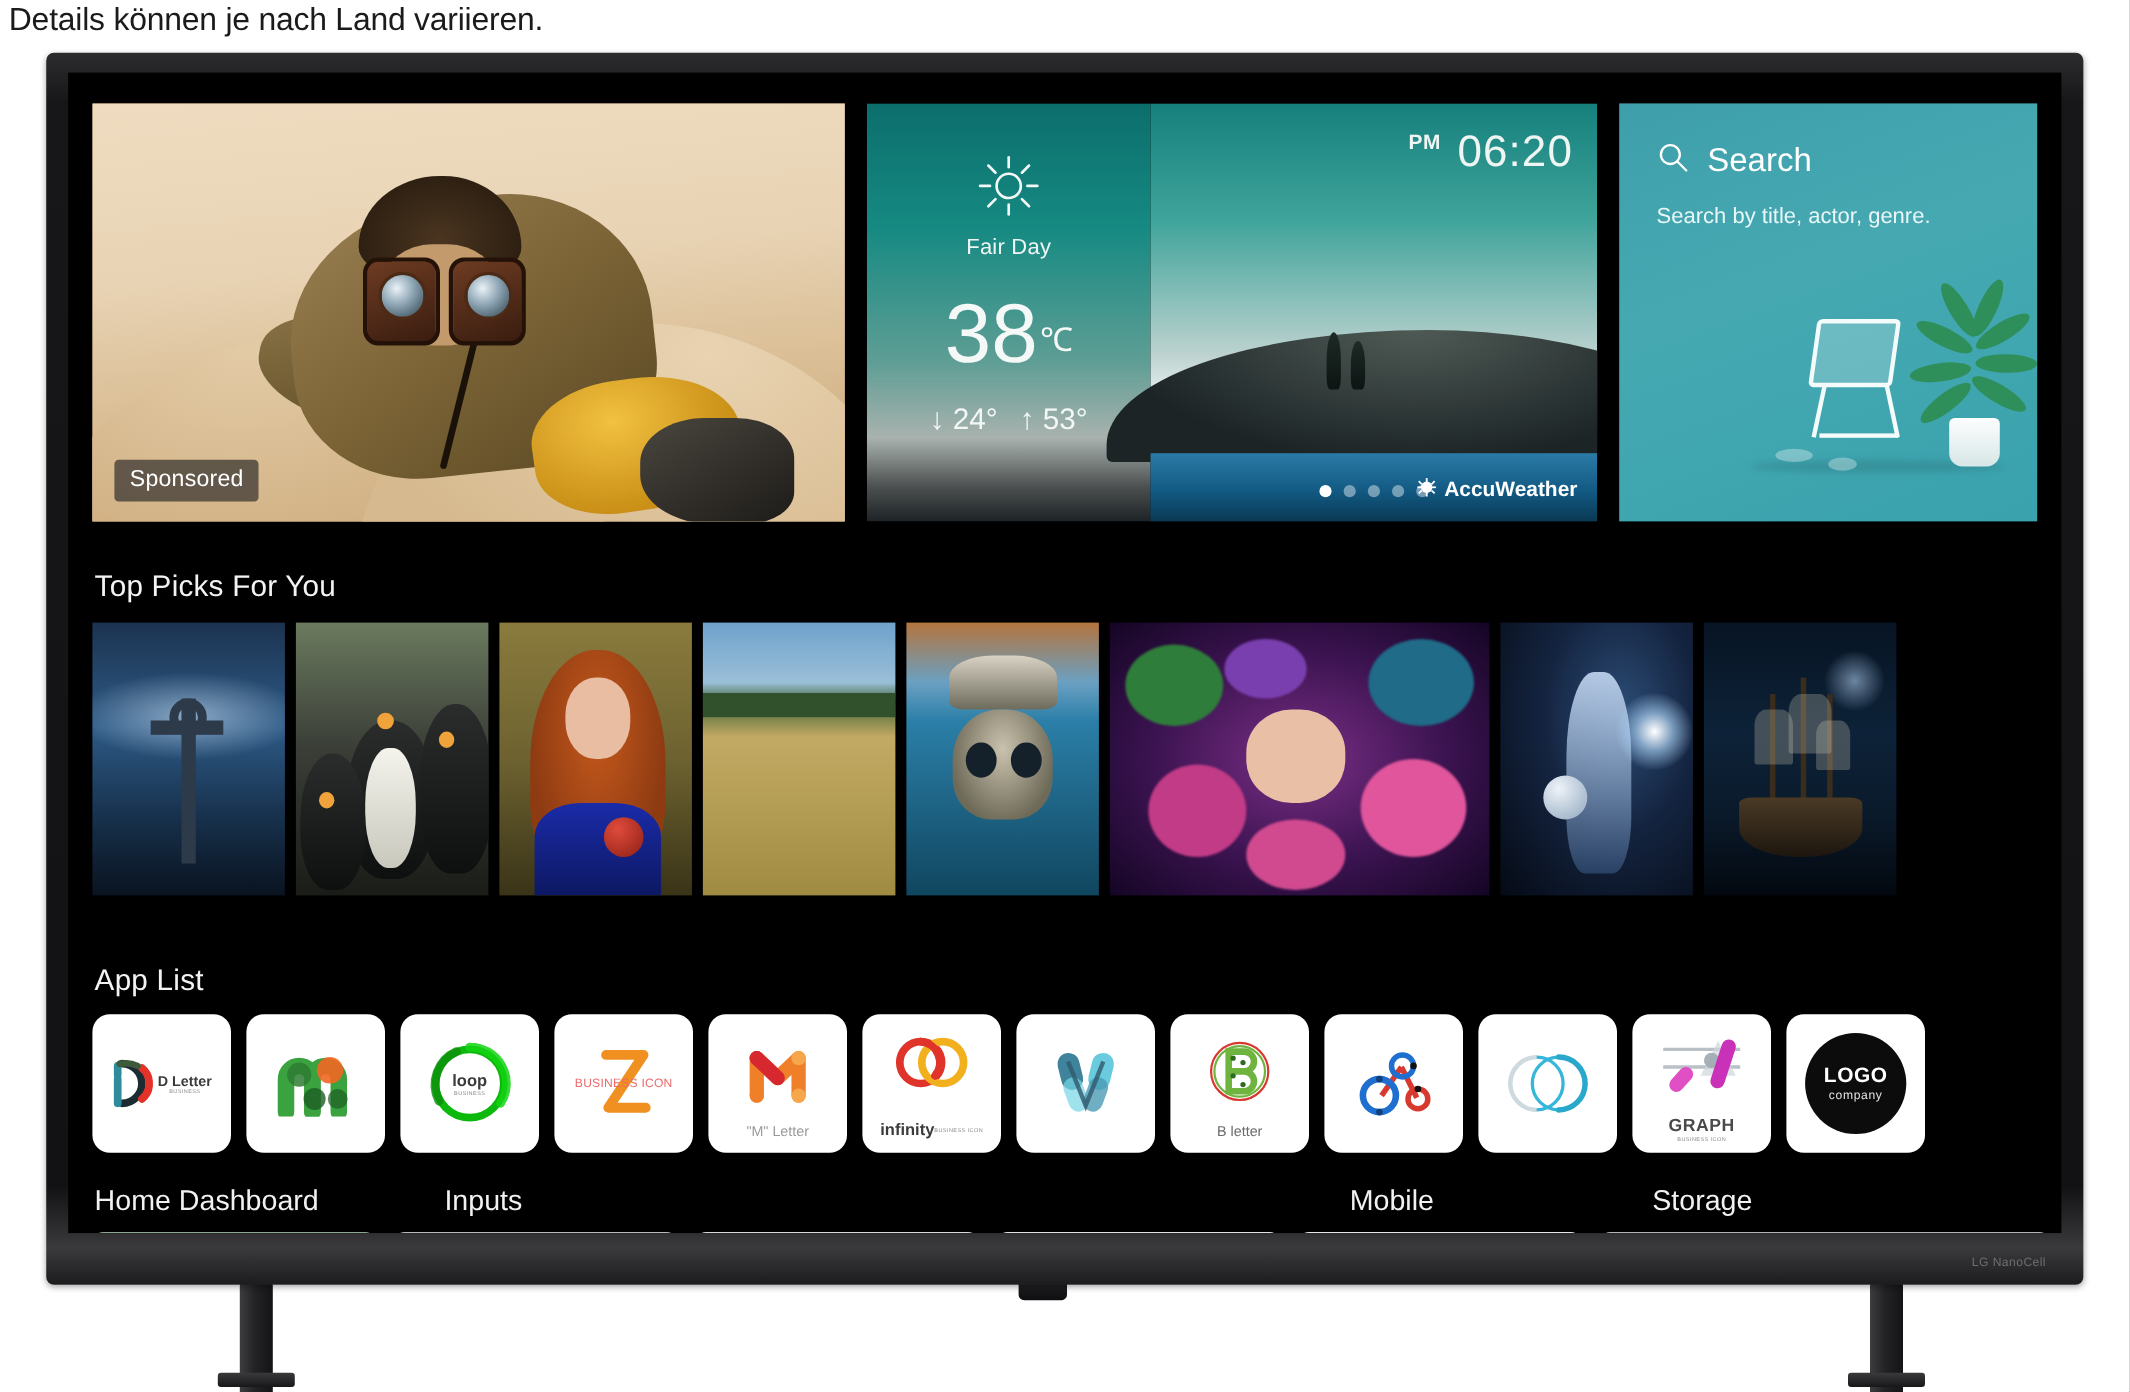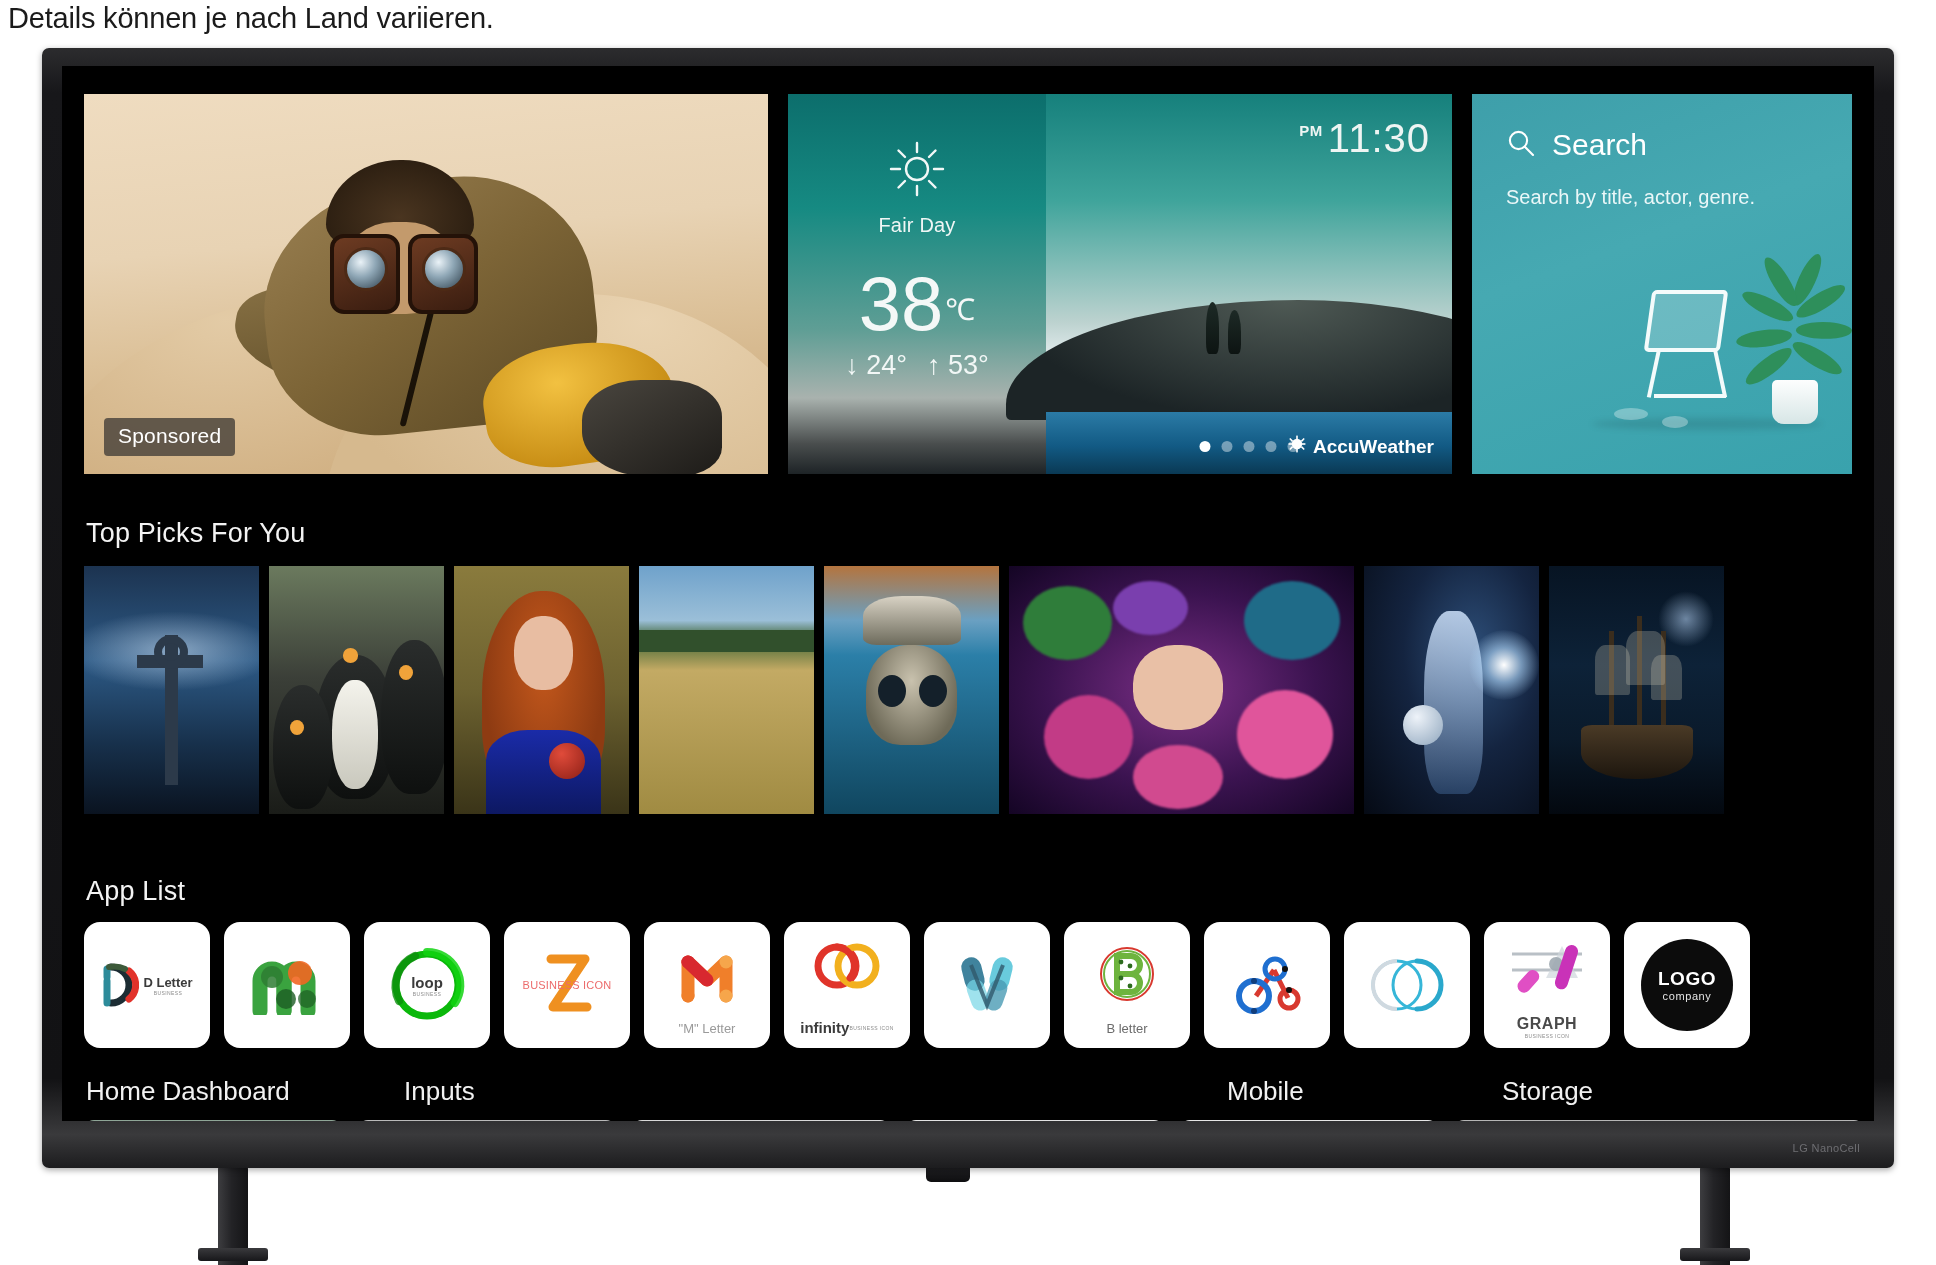--- a/index.html
+++ b/index.html
@@ -120,28 +120,28 @@
   .weather-right { position: relative; flex: 1; height: 100%;
     background: linear-gradient(180deg,#16807c 0%, #3fa49b 28%, #bcd2cf 60%, #e6eef0 70%, #1b5f84 78%, #0c3f5d 100%); }
   .wr-field { position: absolute; left: -40px; bottom: 54px; width: 560px; height: 120px;
     background: radial-gradient(ellipse at 50% 0%, #4f5a55 0%, #1c2426 70%);
     border-radius: 60% 55% 6px 6px / 100% 100% 6px 6px; }
   .wr-water { position: absolute; left: 0; bottom: 0; width: 100%; height: 62px;
     background: linear-gradient(180deg,#2b7ba6 0%, #125a84 55%, #0a3954 100%); }
   .tree { position: absolute; bottom: 120px; width: 13px; height: 52px;
     background: linear-gradient(180deg,#1d2a26,#0d1412); border-radius: 50% 50% 22% 22%; }
   .time { position: absolute; right: 22px; top: 22px; color: #eef5f3; font-size: 40px; font-weight: 300; letter-spacing: 1px; }
-  .time .ampm { font-size: 15px; font-weight: 700; vertical-align: 16px; margin-right: 5px; letter-spacing: .5px; }
+  .time .ampm { font-size: 19px; font-weight: 700; vertical-align: 16px; margin-right: 15px; letter-spacing: .5px; }
   .sun-icon { position: absolute; left: 50%; top: 46px; transform: translateX(-50%); }
   .w-cond { position: absolute; left: 0; right: 0; top: 120px; text-align: center;
     color: #f0f6f5; font-size: 20px; letter-spacing: .2px; }
   .w-temp { position: absolute; left: 0; right: 0; top: 172px; text-align: center;
     color: #f4f8f7; font-size: 76px; font-weight: 300; line-height: 1; }
   .w-temp .unit { font-size: 30px; vertical-align: 10px; margin-left: 2px; }
-  .w-range { position: absolute; left: 0; right: 0; top: 256px; text-align: center;
+  .w-range { position: absolute; left: 0; right: 0; top: 272px; text-align: center;
     color: #f2f7f6; font-size: 27px; font-weight: 300; }
   .w-range span { margin: 0 10px; }
   .dots { position: absolute; left: 50%; transform: translateX(-50%); bottom: 22px; display: flex; gap: 11px; }
   .dots i { width: 11px; height: 11px; border-radius: 50%; background: rgba(255,255,255,.42); display: block; }
   .dots i.on { background: #fff; }
   .accu { position: absolute; right: 18px; bottom: 16px; display: flex; align-items: center; gap: 7px;
     color: #fff; font-size: 19px; font-weight: 700; }
 
   
   .searchcard { position: relative; width: 380px; height: 380px; overflow: hidden;
@@ -310,21 +310,21 @@
               <div class="w-range">
                 <span>↓ 24°</span><span>↑ 53°</span>
               </div>
             </div>
             <div class="weather-right">
               <div class="wr-field"></div>
               <div class="tree" style="left:160px;"></div>
               <div class="tree" style="left:182px; height:44px;"></div>
               <div class="wr-water"></div>
               <div class="time">
-                <span class="ampm">PM</span><span>11:30</span>
+                <span class="ampm">PM</span><span>06:20</span>
               </div>
               <div class="dots">
                 <i class="on"></i>
                 <i></i>
                 <i></i>
                 <i></i>
                 <i></i>
               </div>
               <div class="accu">
                 <span>

